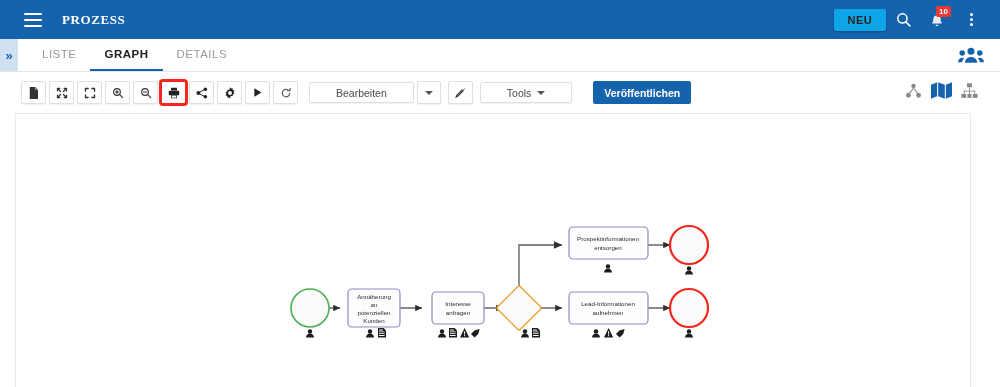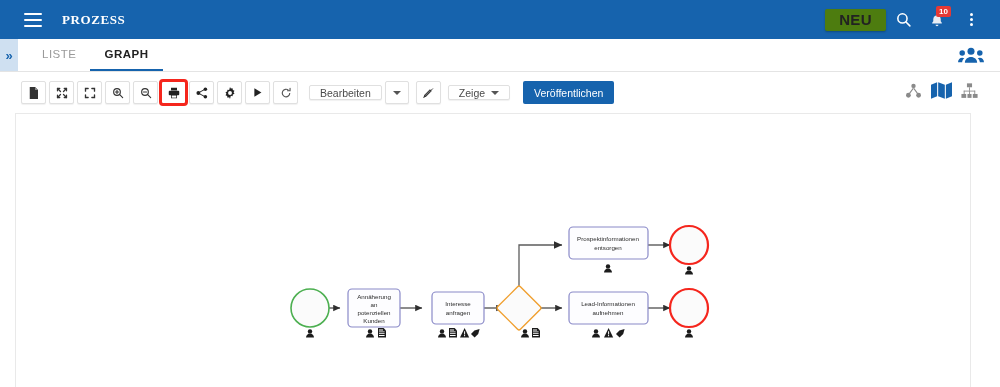--- a/index.html
+++ b/index.html
@@ -28,22 +28,22 @@
   .app-title {
     color: #ffffff; font-size: 13px; font-weight: bold;
     letter-spacing: 0.6px;
     font-family: Liberation Serif, serif;
   }
   .appbar-right {
     margin-left: auto; display: flex; align-items: center; gap: 0px;
     padding-right: 12px;
   }
   .btn-neu {
-    background: #4d7c0f; color: #222; border: none;
-    font-size: 15px; font-weight: bold; letter-spacing: .4px;
+    background: #0ea5e9; color: #222; border: none;
+    font-size: 11px; font-weight: bold; letter-spacing: .4px;
     height: 22px; padding: 0 14px; border-radius: 2px;
     cursor: pointer; font-family: "Liberation Sans", sans-serif;
     box-shadow: 0 1px 2px rgba(0,0,0,.25);
   }
   .icon-btn {
     width: 34px; height: 34px; display: flex; align-items: center;
     justify-content: center; cursor: pointer; position: relative;
   }
   .badge {
     position: absolute; top: 3px; right: 3px;
@@ -89,22 +89,22 @@
   .tb-group { display: flex; align-items: center; margin-left: 21px; }
   .tb-btn {
     width: 25px; height: 23px;
     border: 1px solid #e0e0e0; background: #fff;
     display: flex; align-items: center; justify-content: center;
     cursor: pointer; margin-right: 3px; border-radius: 2px;
     box-shadow: 0 1px 1px rgba(0,0,0,.06);
   }
   .tb-btn.highlighted { outline: 3px solid #f5261d; outline-offset: -1px; }
   .tb-sel {
-    height: 15px; border: 1px solid #e0e0e0; background: #fff;
-    display: flex; align-items: center; padding: 0 10px;
+    height: 21px; border: 1px solid #e0e0e0; background: #fff;
+    display: flex; align-items: center; padding: 0 26px;
     font-size: 10.5px; color: #4a4a4a; cursor: pointer;
     border-radius: 2px; box-shadow: 0 1px 1px rgba(0,0,0,.06);
     margin-right: 3px;
   }
   .tb-caret {
     width: 24px; height: 23px; border: 1px solid #e0e0e0; background: #fff;
     display: flex; align-items: center; justify-content: center; cursor: pointer;
     border-radius: 2px; margin-right: 7px; box-shadow: 0 1px 1px rgba(0,0,0,.06);
   }
   .caret-dn {
@@ -171,20 +171,21 @@
         </span>
     </div>
   </div>
 </div>
 
 <div class="tabbar">
   <div class="sidebar-toggle">»</div>
   <div class="tabs">
     <div class="tab">LISTE</div>
     <div class="tab active">GRAPH</div>
+    <div class="tab">DETAILS</div>
   </div>
   <div class="people-icon">
     <svg width="26" height="18" viewBox="0 0 34 22" fill="#1663ad">
       <circle cx="17" cy="6" r="4.6"></circle>
         <path d="M9 21c0-4.4 3.6-7.4 8-7.4s8 3 8 7.4z"></path>
       <circle cx="5.5" cy="8.5" r="3.6"></circle>
         <path d="M0 20.5c0-3.4 2.5-5.8 5.5-5.8 1 0 2 .3 2.8.7C6.6 16.8 5.6 18.5 5.4 20.5z"></path>
       <circle cx="28.5" cy="8.5" r="3.6"></circle>
         <path d="M34 20.5c0-3.4-2.5-5.8-5.5-5.8-1 0-2 .3-2.8.7 1.7 1.4 2.7 3.1 2.9 5.1z"></path>
     </svg>
@@ -275,25 +276,25 @@
       </div>
 
     <div class="tb-btn" style="margin-right:7px;">
       <svg width="12" height="12" viewBox="0 0 16 16" fill="none" stroke="#333" stroke-width="1.4">
         <path d="M3 13l2-.6 7-7-1.4-1.4-7 7z"></path>
           <line x1="2" y1="14.5" x2="14.5" y2="2" stroke-width="1.2"></line>
       </svg>
     </div>
 
     <div class="tb-sel">
-      <span>Zeige</span>
+      <span>Tools</span>
       <span class="caret-dn" style="margin-left:6px;"></span>
     </div>
 
-    <button class="tb-primary" style="margin-left:10px;">Veröffentlichen</button>
+    <button class="tb-primary" style="margin-left:18px;font-weight:bold;">Veröffentlichen</button>
   </div>
 
   <div class="tb-right">
     <div>
       <svg width="17" height="16" viewBox="0 0 20 18" fill="#8a8a8a">
         <circle cx="10" cy="3" r="2.6"></circle>
           <circle cx="4" cy="14" r="2.8"></circle>
           <circle cx="16" cy="14" r="2.8"></circle>
         <path d="M9.4 5.3L4.6 11.6l1 .8 4.8-6.3zM10.6 5.3l4.8 6.3-1 .8-4.8-6.3z"></path>
       </svg>

